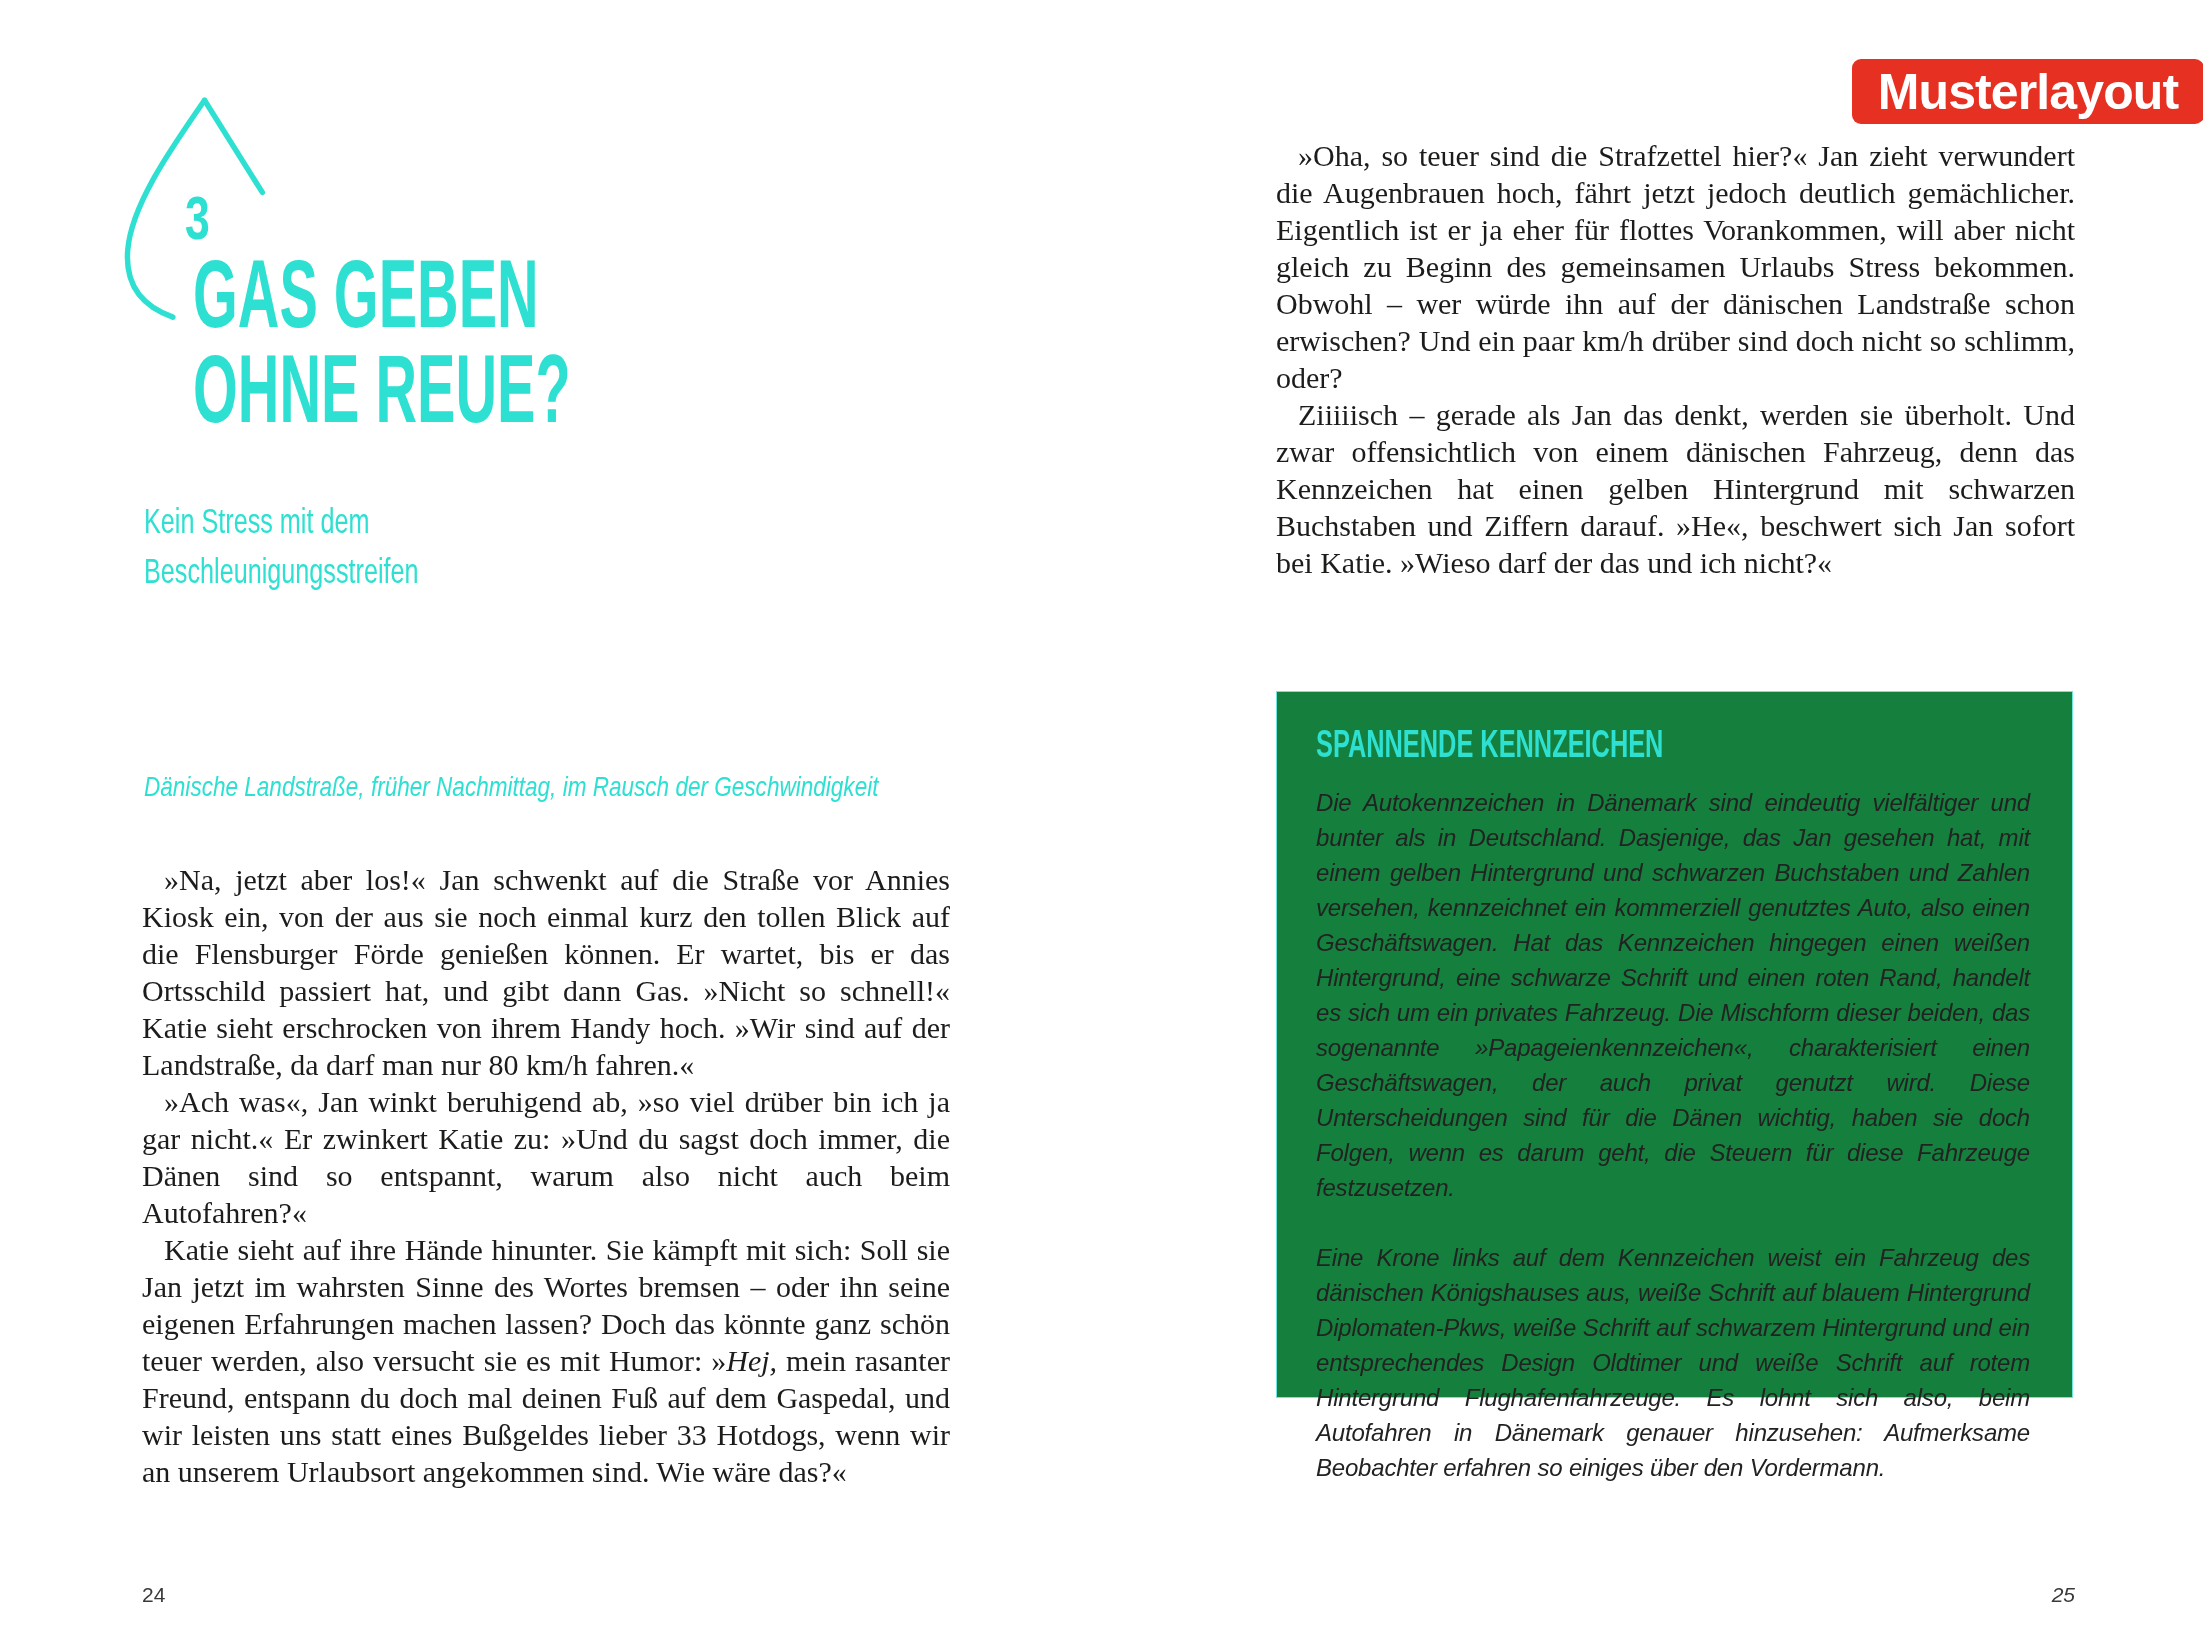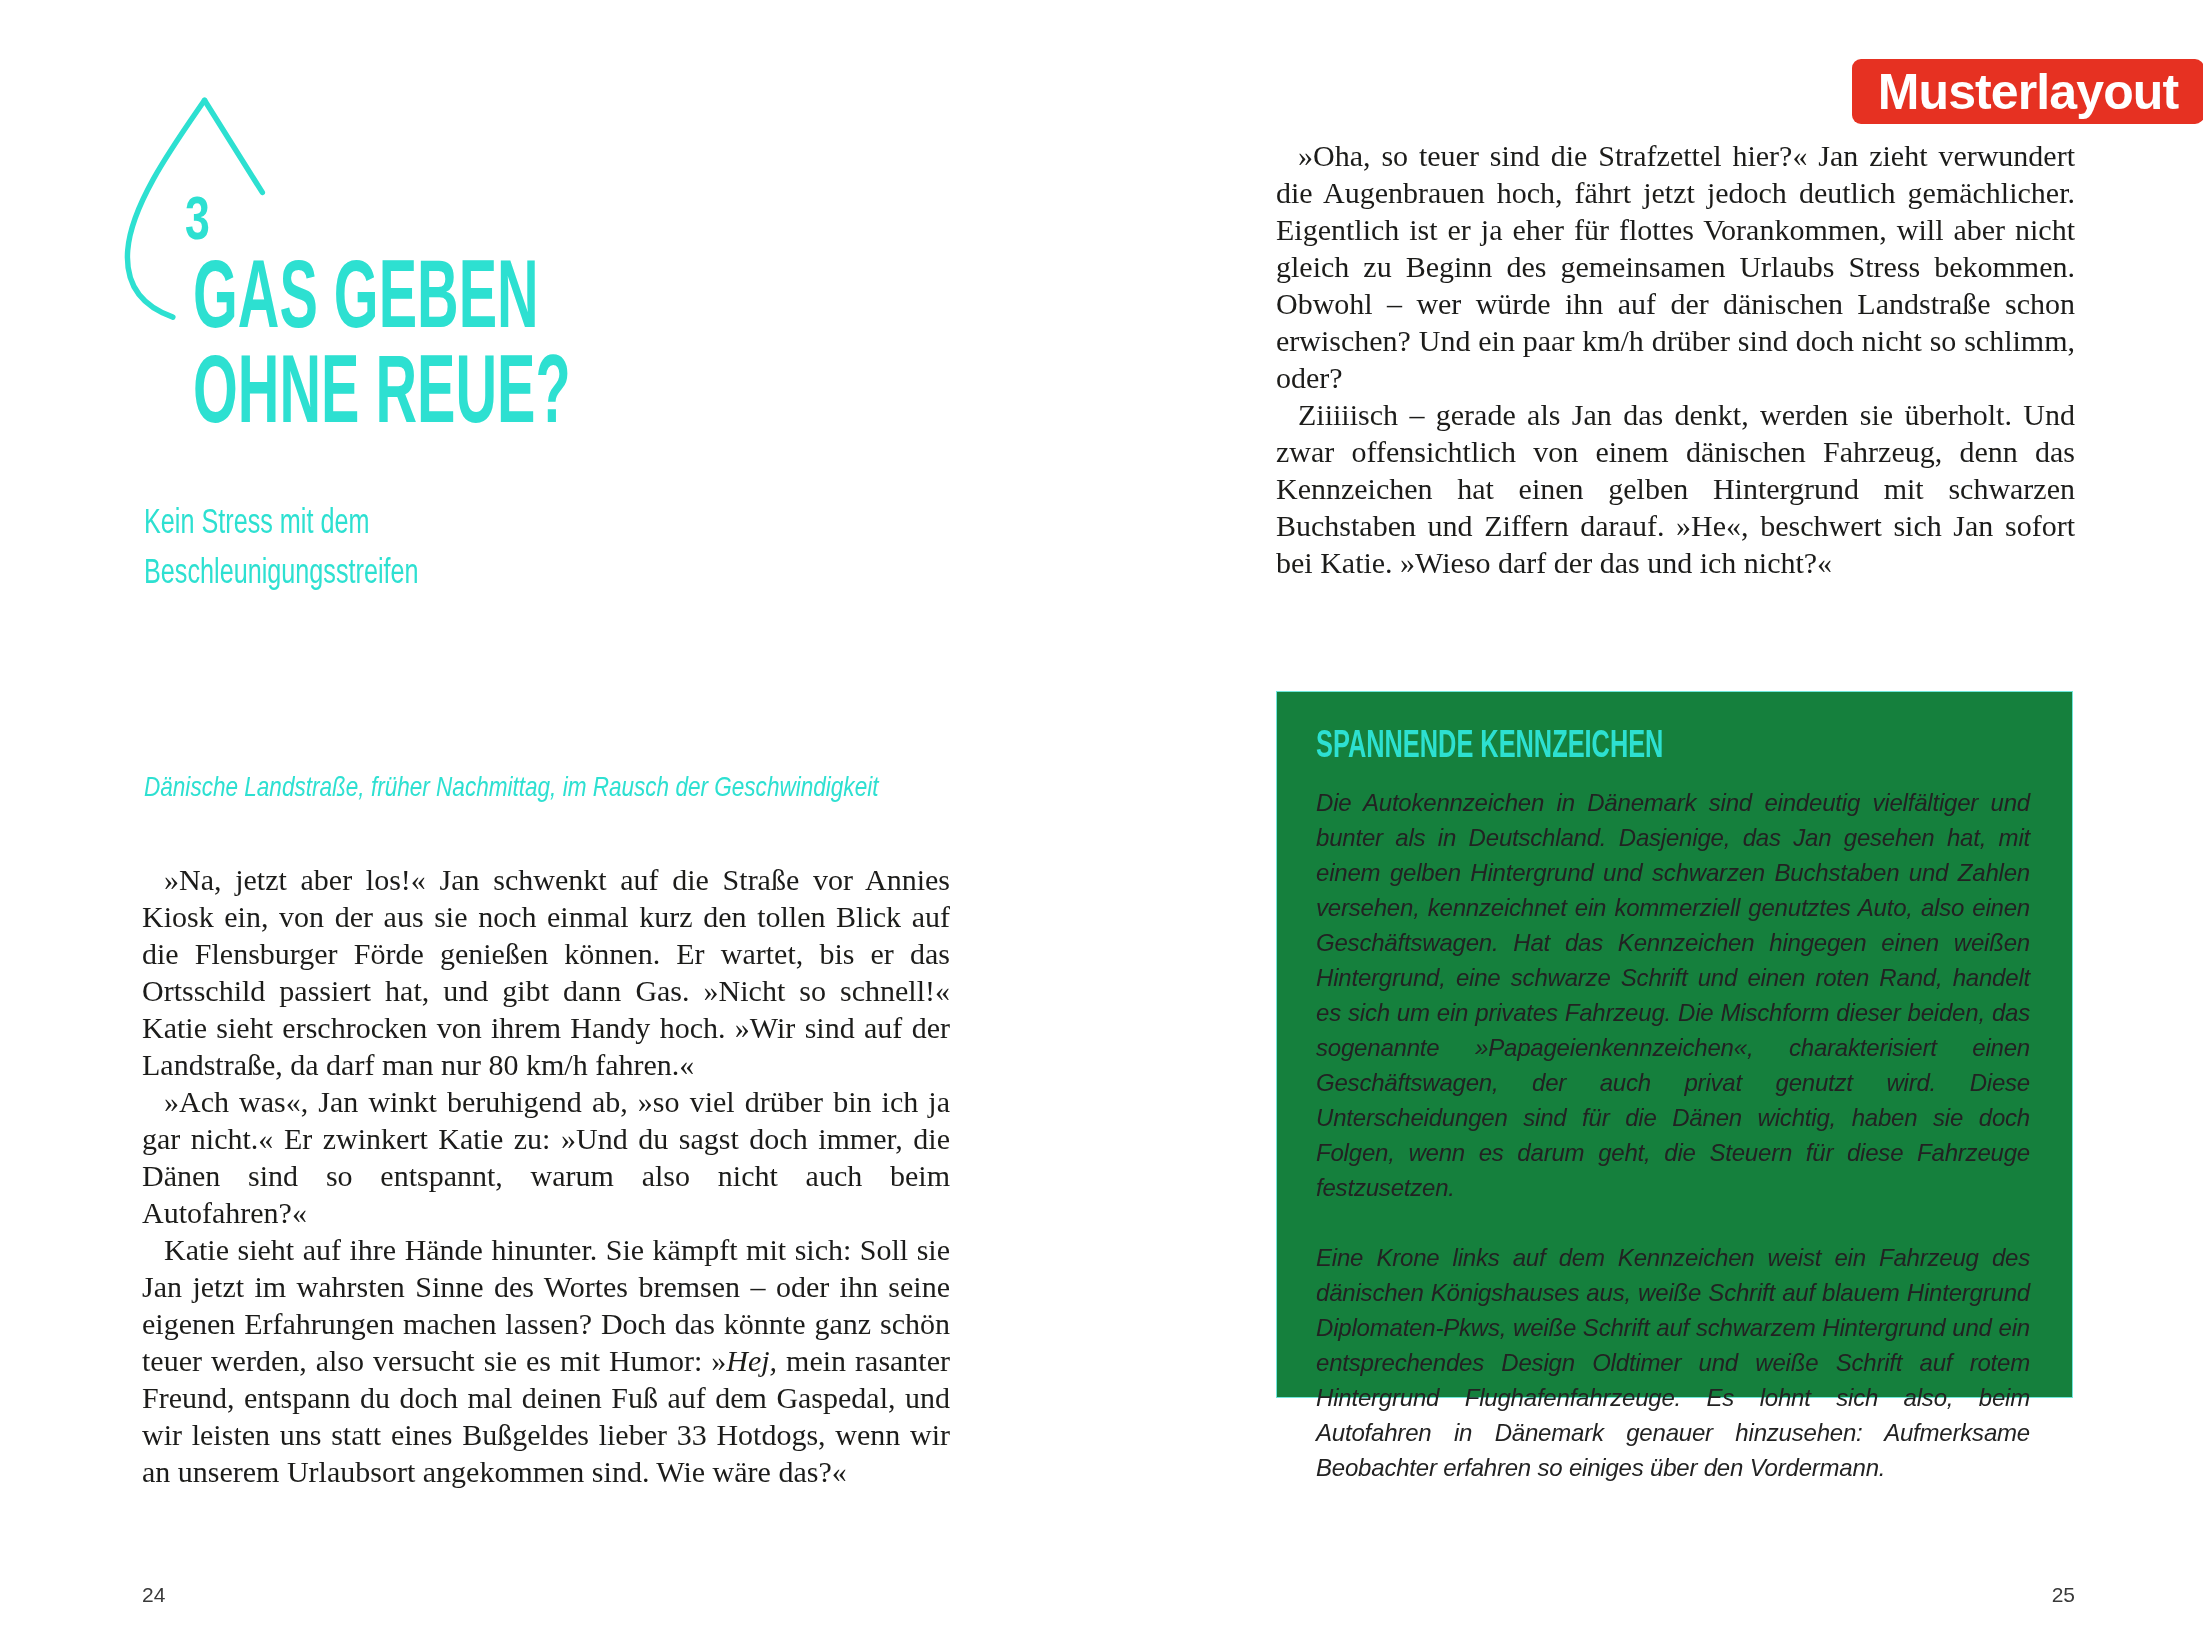--- a/index.html
+++ b/index.html
@@ -22,21 +22,21 @@
         color:#2de0d1;transform:scaleX(0.82);transform-origin:left top;white-space:nowrap;}
 
   .body-col{position:absolute;text-align:justify;hyphens:auto;margin-top:18px;}
   .body-col p{margin:0;font-size:30px;line-height:37px;text-indent:22px;}
   #left-body{left:142px;top:843px;width:808px;}
   #right-body{left:1276px;top:119px;width:799px;}
 
   .page-number{position:absolute;top:1543px;
         font-family:"Liberation Sans",sans-serif;font-size:21px;color:#3a3a3a;margin-top:40px;}
   #page-number-left{left:142px;}
-  #page-number-right{left:1276px;width:799px;text-align:right;}
+  #page-number-right{left:1276px;width:799px;text-align:right;font-style:italic;}
 
   
   .banner{position:absolute;left:1852px;top:59px;width:352px;height:65px;
         background:#e63122;display:flex;align-items:center;justify-content:center;
         font-family:"Liberation Sans",sans-serif;font-weight:bold;font-size:50px;color:#ffffff;
         letter-spacing:-0.9px;border-radius:9px;}
 
   
   .info-box{position:absolute;left:1276px;top:691px;width:797px;height:707px;
         border:1.8px solid #6ee6db;box-sizing:border-box;background:#15803d;

